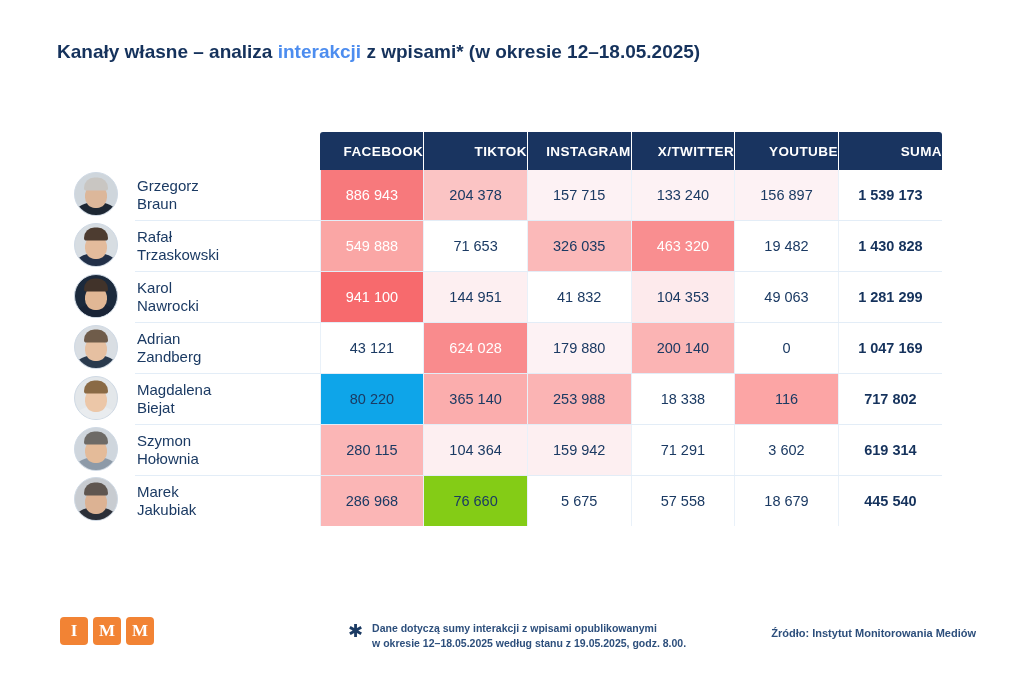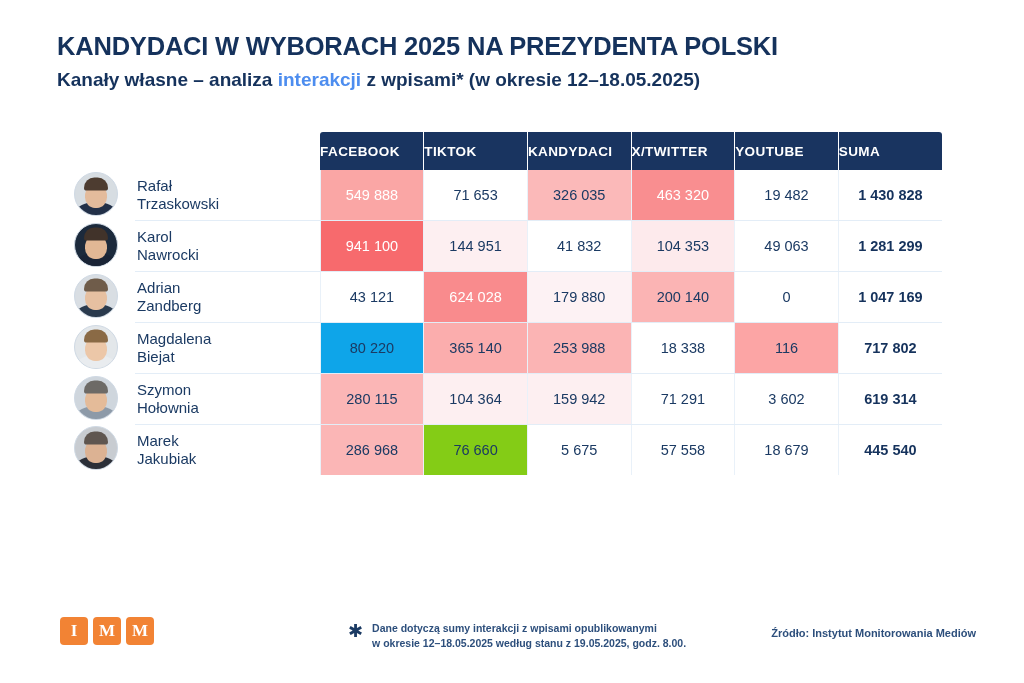--- a/index.html
+++ b/index.html
@@ -27,21 +27,21 @@
     position:absolute;left:57px;top:132px;
     width:885px;
   }
   table{border-collapse:collapse;width:885px;table-layout:fixed;}
   col.c-av{width:78px;}
   col.c-nm{width:185px;}
   col.c-d{width:103.6px;}
   thead th{
     background:#193460;color:#ffffff;
     font-size:13.5px;font-weight:bold;letter-spacing:0.4px;
-    height:38px;vertical-align:middle;text-align:left;
+    height:38px;vertical-align:middle;text-align:right;
     border-left:1.5px solid #ffffff;
     padding:0;
     margin-left:48px;
   }
   thead th.blank{background:#ffffff;border:none;}
   thead th.first-data{border-left:none;border-top-left-radius:3px;}
   thead th.last-data{border-top-right-radius:3px;}
   tbody td{
     height:50px;padding:0;vertical-align:middle;
     font-size:14.5px;text-align:center;color:#1b3a63;
@@ -104,21 +104,20 @@
   #note .ntxt{font-size:10.5px;line-height:1.45;color:#2d4f7c;font-weight:bold;}
   #source{
     position:absolute;right:48px;top:22px;
     font-size:11px;color:#2d4f7c;font-weight:bold;
   }
 </style>
 </head>
 <body>
 
 <div id="header">
-  <div id="title">KANDYDACI W WYBORACH 2025 NA PREZYDENTA POLSKI</div>
   <div id="subtitle">
     <span>Kanały własne – analiza </span><span class="hl">interakcji</span><span> z wpisami* (w okresie 12–18.05.2025)</span>
   </div>
 </div>
 
 <div id="table">
   <table>
     <colgroup>
       <col class="c-av">
         <col class="c-nm">
@@ -128,27 +127,40 @@
         <col class="c-d">
         <col class="c-d">
         <col class="c-d">
     </colgroup>
     <thead>
       <tr id="header-row">
         <th class="blank"></th>
         <th class="blank"></th>
       <th class="first-data">FACEBOOK</th>
           <th>TIKTOK</th>
-          <th>KANDYDACI</th>
+          <th>INSTAGRAM</th>
           <th>X/TWITTER</th>
           <th>YOUTUBE</th>
           <th class="last-data">SUMA</th>
         </tr>
     </thead>
     <tbody id="table-body">
+        <tr>
+          <td class="avatar-cell"><span class="avatar" style="background:#cfd6dc"><span class="body" style="background:#1d2733"></span><span class="face" style="background:#dcb79a"></span><span class="hair" style="background:#c9c6c2"></span></span></td>
+          <td class="name-cell">
+            <span class="nm1">Grzegorz</span>
+            <span class="nm2">Braun</span>
+          </td>
+          <td class="cell" style="background: rgb(247, 121, 124); color: rgb(255, 255, 255);">886 943</td>
+          <td class="cell" style="background: rgb(251, 196, 196); color: rgb(27, 58, 99);">204 378</td>
+          <td class="cell" style="background: rgb(253, 242, 244); color: rgb(27, 58, 99);">157 715</td>
+          <td class="cell" style="background: rgb(253, 242, 244); color: rgb(27, 58, 99);">133 240</td>
+          <td class="cell" style="background: rgb(253, 242, 244); color: rgb(27, 58, 99);">156 897</td>
+          <td class="cell sum">1 539 173</td>
+        </tr>
         <tr>
           <td class="avatar-cell"><span class="avatar" style="background:#d7dde2"><span class="body" style="background:#223048"></span><span class="face" style="background:#e3bb9c"></span><span class="hair" style="background:#4d3c30"></span></span></td>
           <td class="name-cell">
             <span class="nm1">Rafał</span>
             <span class="nm2">Trzaskowski</span>
           </td>
           <td class="cell" style="background: rgb(250, 166, 165); color: rgb(255, 255, 255);">549 888</td>
           <td class="cell" style="background: rgb(255, 255, 255); color: rgb(27, 58, 99);">71 653</td>
           <td class="cell" style="background: rgb(251, 185, 185); color: rgb(27, 58, 99);">326 035</td>
           <td class="cell" style="background: rgb(249, 142, 144); color: rgb(255, 255, 255);">463 320</td>

